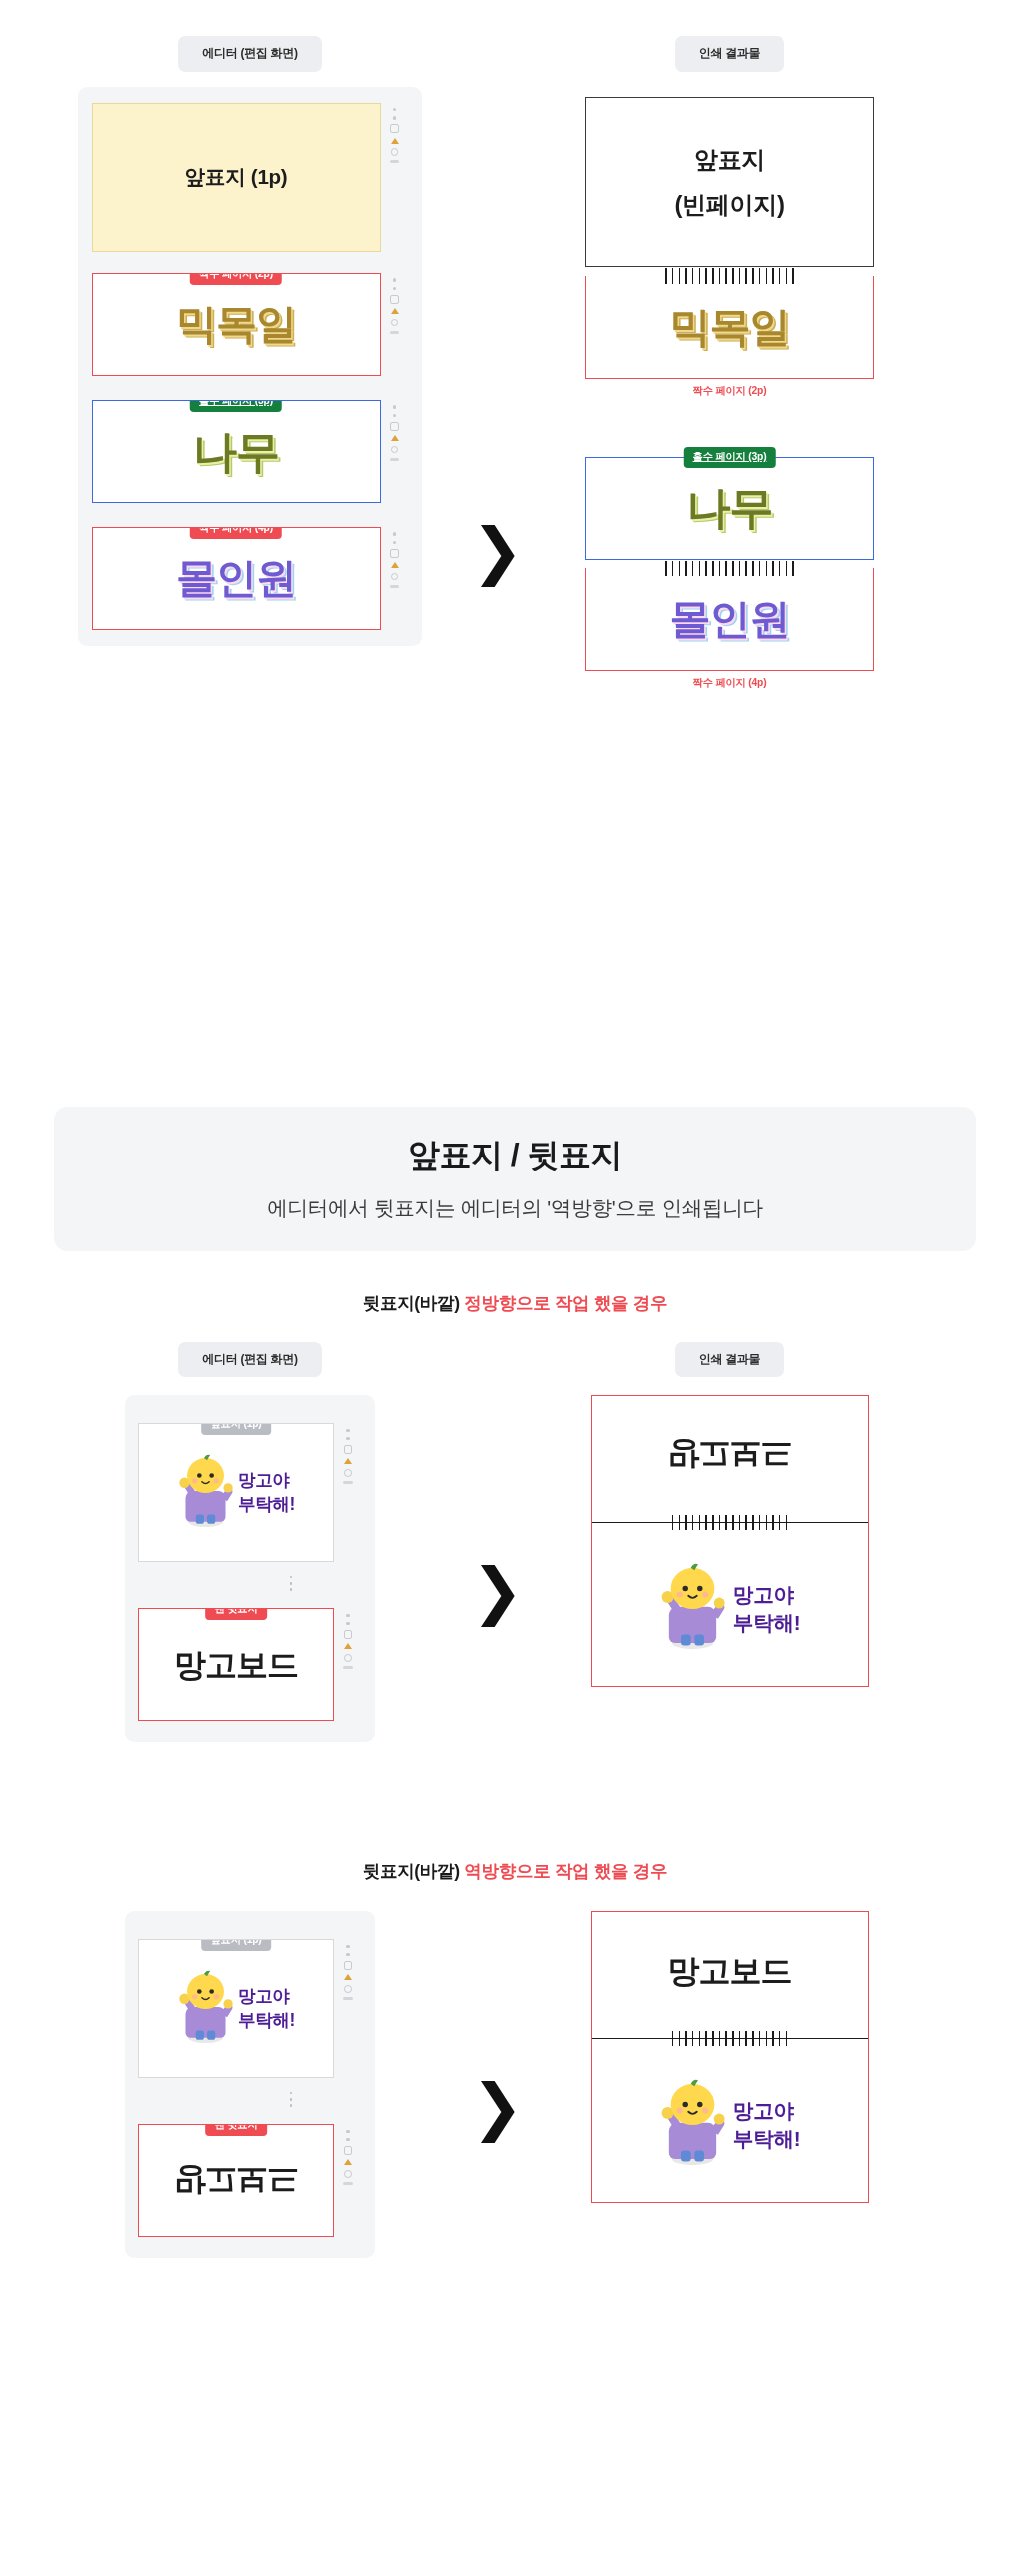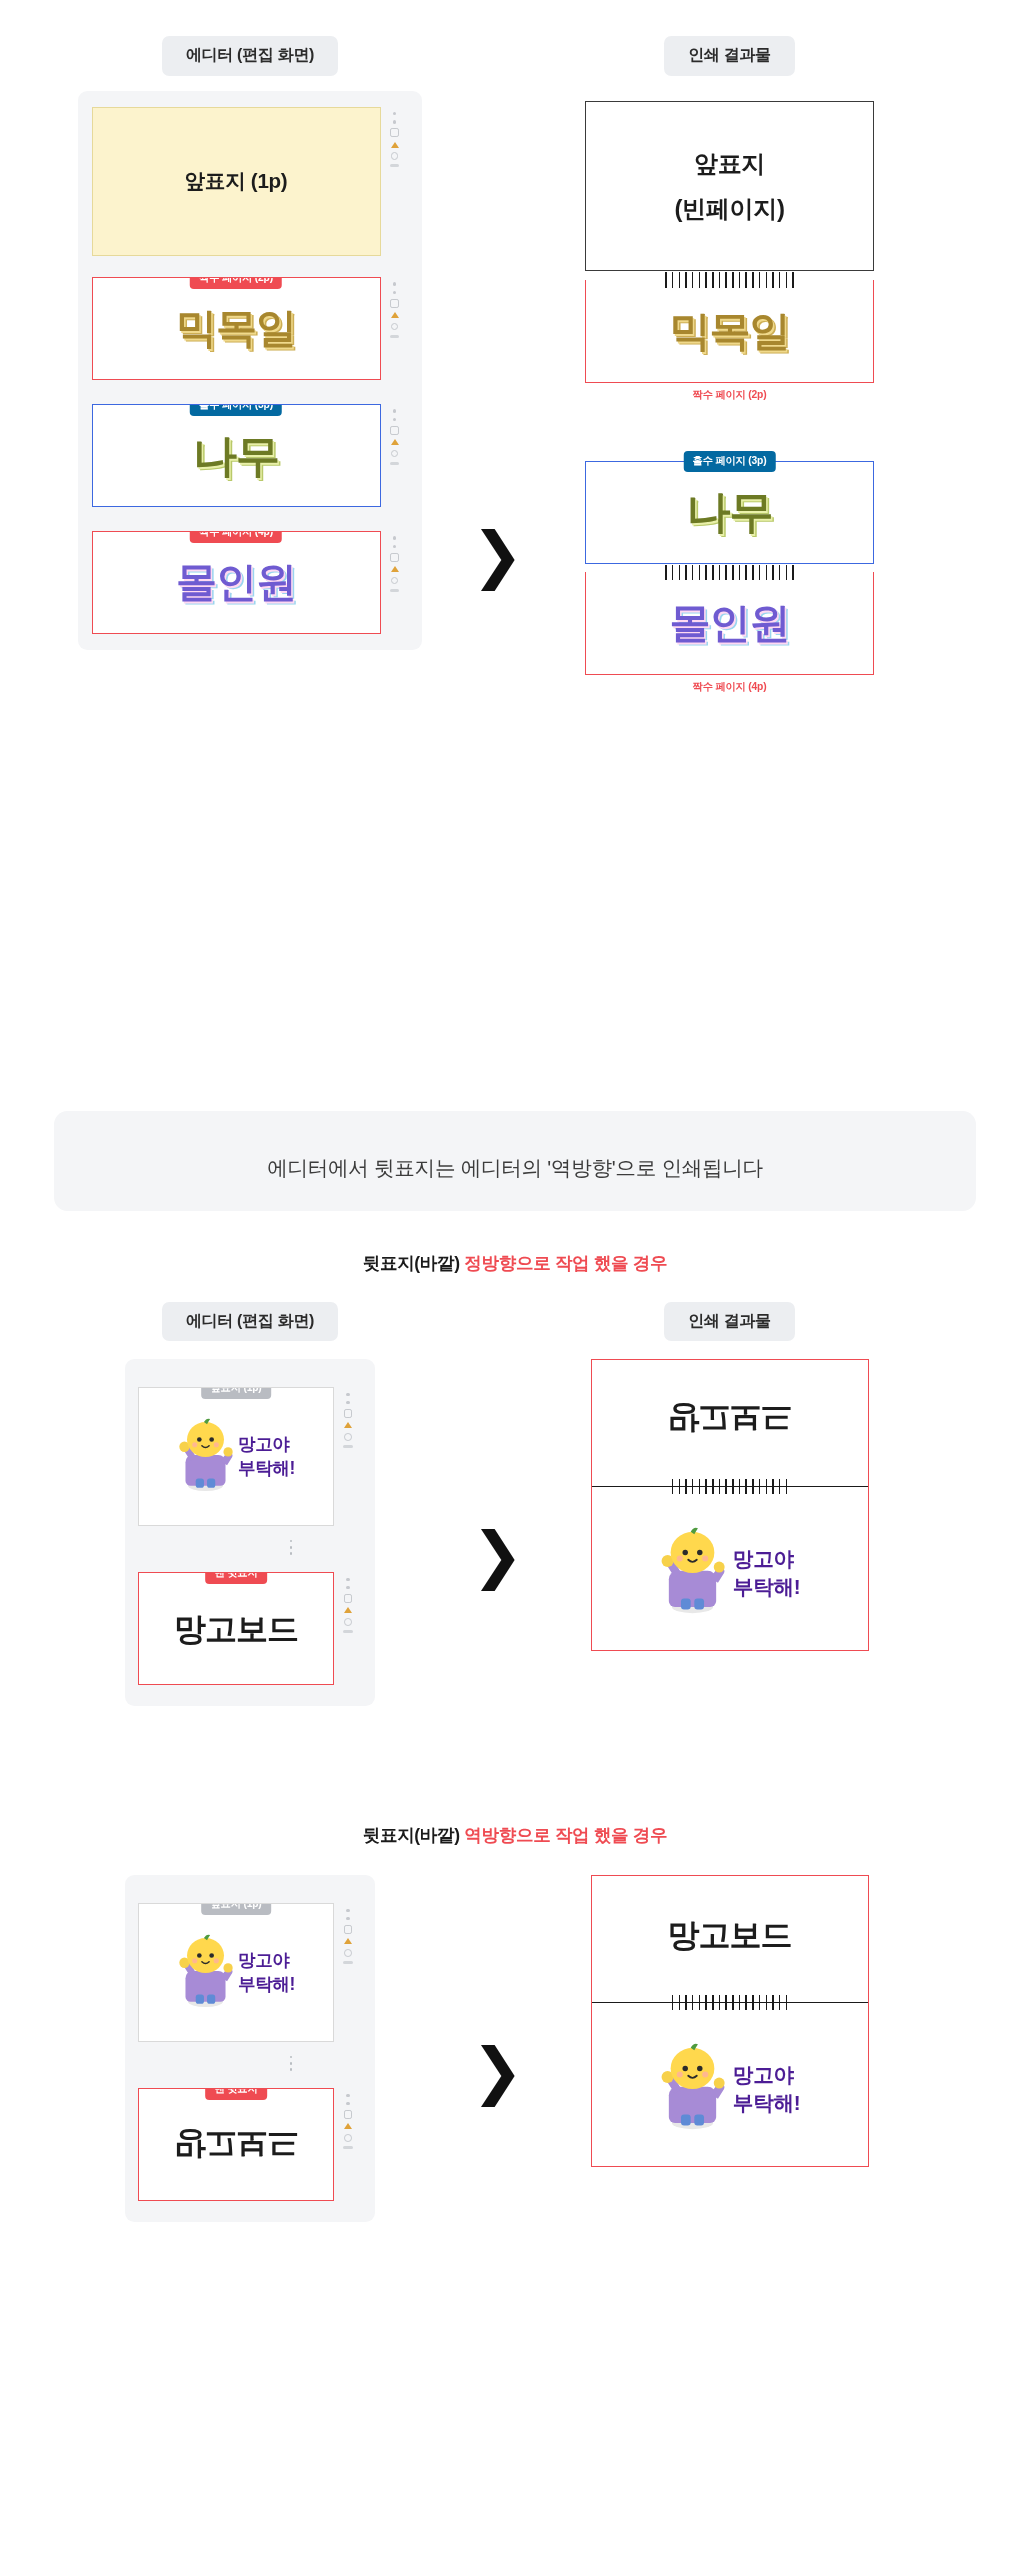--- a/index.html
+++ b/index.html
@@ -41,21 +41,21 @@
     margin-top: 15.5px;
     font-size: 20.6px;
     color: #3c3c3c;
     letter-spacing: -0.3px;
   }
 
   
   .col-chip {
     background: #eceef1;
     border-radius: 7.2px;
-    font-size: 16px;
+    font-size: 12px;
     font-weight: 700;
     color: #2b2b2b;
     padding: 9.3px 24px;
     display: inline-block;
     letter-spacing: -0.3px;
   }
 
   
   .row { display: flex; }
   .arrow {
@@ -134,21 +134,21 @@
     font-size: 10.3px;
     font-weight: 700;
     color: #ffffff;
     padding: 3.6px 9.3px;
     border-radius: 4.1px;
     white-space: nowrap;
     letter-spacing: -0.2px;
     z-index: 5;
   }
   .tag.red  { background: #ef4b52; }
-  .tag.blue { background: #0369a1; }
+  .tag.blue { background: #15803d; text-decoration: underline; }
   .tag.grey { background: #b9bcc2; }
 
   .caption-below {
     position: absolute;
     left: 50%;
     transform: translateX(-50%);
     bottom: -19.6px;
     font-size: 10.3px;
     font-weight: 700;
     white-space: nowrap;
@@ -421,20 +421,21 @@
         <div class="print-bot" style="width:289px; height:103px; margin-top:-8.8px;">
           <span class="word word-violet" style="font-size:41px;">몰인원</span>
           <span class="caption-below red">짝수 페이지 (4p)</span>
         </div>
       </div>
 
     </div>
   </div>
 
   <div class="banner" style="margin-top:93px;">
+    <div class="banner-title">앞표지 / 뒷표지</div>
     <div class="banner-sub">에디터에서 뒷표지는 에디터의 '역방향'으로 인쇄됩니다</div>
   </div>
 
   <div class="sub-head">
     <span class="hl-dark">뒷표지(바깥) </span><span class="hl-red">정방향으로 작업 했을 경우</span>
   </div>
 
   <div class="row" style="width:922px; margin-top:27px; align-items:center;">
     <div style="width:392px; display:flex; justify-content:center;">
       <div class="col-chip">에디터 (편집 화면)</div>

